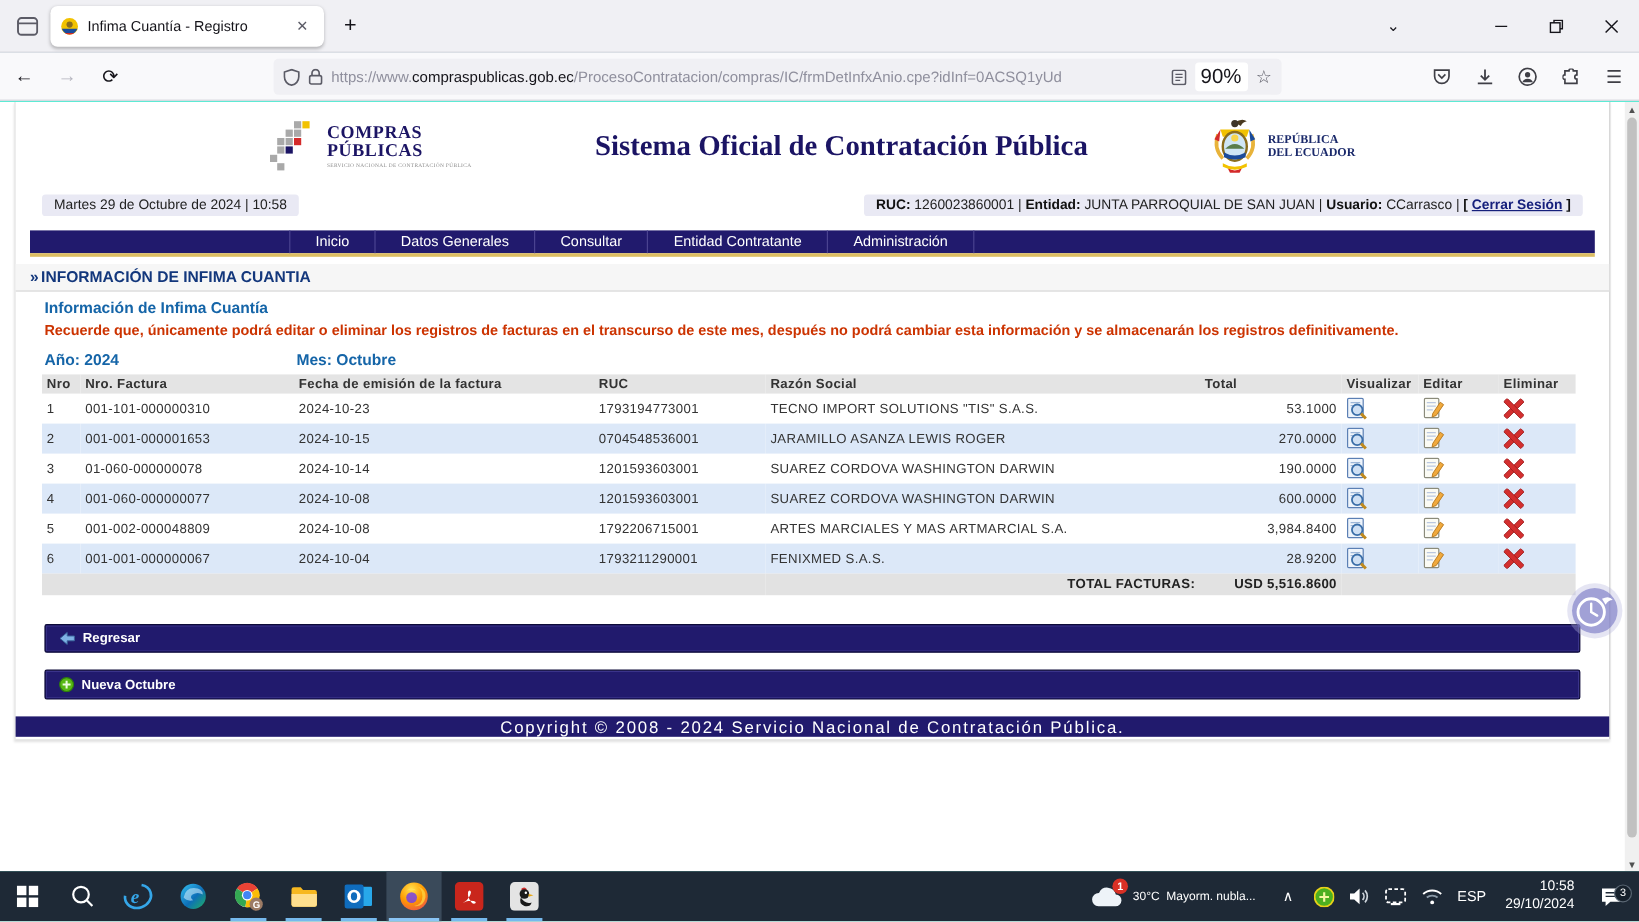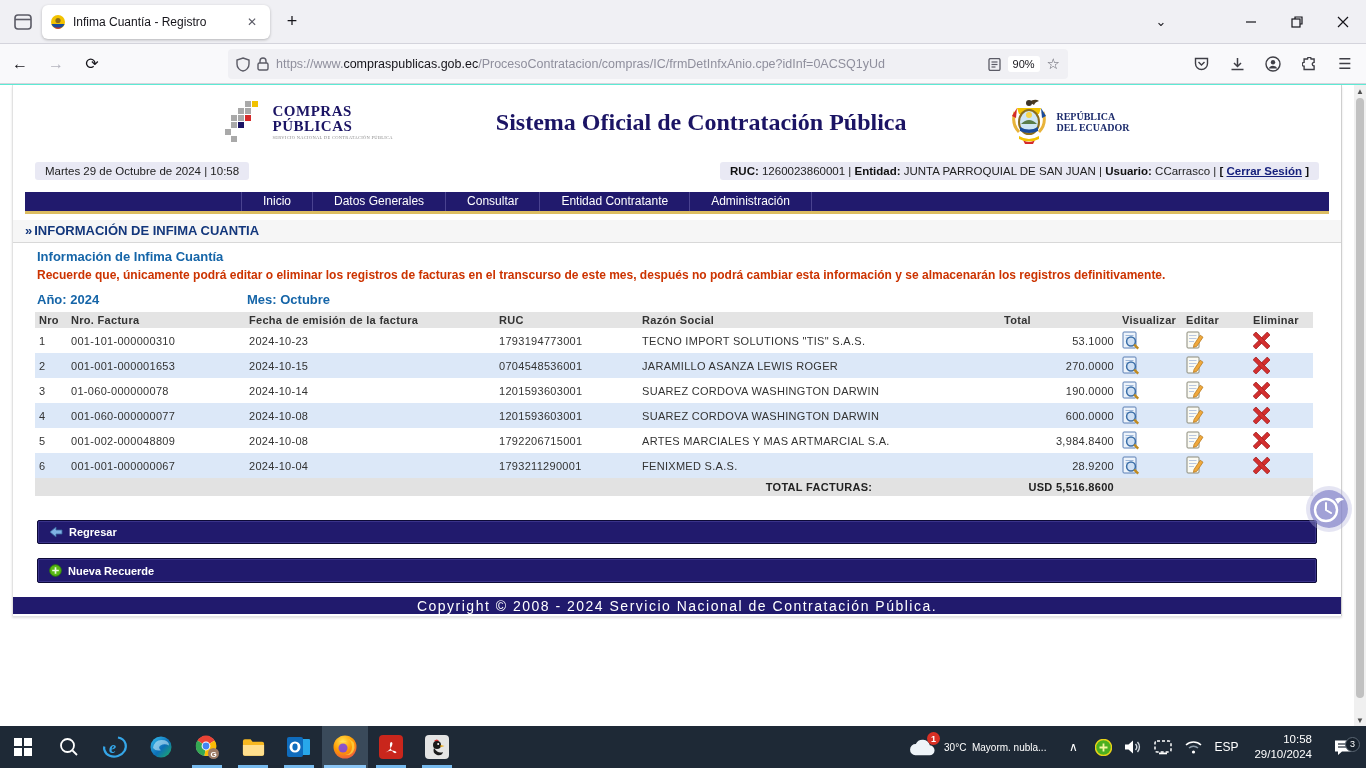--- a/index.html
+++ b/index.html
@@ -18,21 +18,21 @@
   .winctl{display:flex;align-items:center;height:100%;}
   .tabs-chevron{width:34px;display:flex;align-items:center;justify-content:center;color:#15141a;font-size:13px;margin-right:50px;}
   .wbtn{width:46px;height:100%;display:flex;align-items:center;justify-content:center;color:#15141a;}
   .toolbar{position:absolute;top:44px;left:0;right:0;height:40px;background:#f9f9fb;border-bottom:1px solid #d4d4dc;display:flex;align-items:center;}
   .navbtn{width:32px;height:30px;display:flex;align-items:center;justify-content:center;font-size:16px;color:#15141a;border-radius:4px;margin-left:4px;}
   .navbtn.disabled{color:#b4b4be;}
   .urlbar{position:absolute;left:228px;top:5px;width:840px;height:30px;background:#f0f0f4;border-radius:4px;display:flex;align-items:center;padding:0 8px;gap:7px;}
   .urlbar .icon{color:#5b5b66;display:flex;align-items:center;}
   .urltext{flex:1;font-size:12.5px;color:#8f8f9d;white-space:nowrap;overflow:hidden;}
   .urltext b{color:#15141a;font-weight:normal;}
-  .zoombadge{font-size:11px;background:#fff;border-radius:3px;padding:2px 5px;color:#15141a;}
+  .zoombadge{font-size:17px;background:#fff;border-radius:3px;padding:2px 5px;color:#15141a;}
   .tools-right{position:absolute;right:6px;top:5px;display:flex;align-items:center;gap:6px;}
   .tools-right .tbtn{width:30px;height:30px;display:flex;align-items:center;justify-content:center;color:#3f3f46;border-radius:4px;}
 
   
   .viewport{position:absolute;top:85px;left:0;right:0;bottom:42px;background:#fff;overflow:hidden;}
   .page{margin:0 24px 0 12px;background:#fff;border-left:1px solid #e2e2e2;border-right:1px solid #cfcfcf;padding-bottom:2px;box-shadow:0 2px 2px rgba(0,0,0,.12);}
 
   .site-header{height:74px;display:flex;align-items:center;}
   .site-header-inner{width:905px;margin:0 auto;display:flex;align-items:center;justify-content:space-between;font-family:Liberation Serif, serif;}
   .logo-cp{display:flex;align-items:center;gap:6px;}
@@ -60,21 +60,21 @@
   .yearmonth{display:flex;padding:9px 24px 5px;font-size:13px;font-weight:bold;color:#1565a8;}
   .ym-year{width:210px;}
 
   table.invoices{border-collapse:collapse;margin:0 22px;width:1278px;font-size:11px;color:#333;letter-spacing:.3px;}
   table.invoices th{background:#e4e4e4;text-align:left;font-weight:bold;color:#333;padding:2px 4px;height:16px;}
   table.invoices td{padding:2px 4px;height:25px;}
   tr.alt td{background:#dce8f8;}
   td.c-total,th.th-total{}
   td.c-total{text-align:right;}
   tr.total-row td{background:#e2e2e2;height:18px;font-weight:bold;color:#222;}
-  td.total-label{text-align:center;}
+  td.total-label{text-align:right;}
   td.c-ico{cursor:pointer;}
   td.c-ico svg{vertical-align:middle;}
 
   .btnrow{padding:24px 24px 14px;display:flex;gap:14px;flex-direction:column;}
   .btn{background:#211a6d;border:1px solid #0d0a38;color:#fff;font-weight:bold;font-size:11px;padding:5px 11px;display:inline-flex;align-items:center;gap:6px;cursor:pointer;border-radius:2px;box-shadow:inset 0 0 0 1px #3a338a;}
   .site-footer{background:#211a6d;height:17px;display:flex;align-items:center;justify-content:center;color:#fff;font-size:14px;letter-spacing:1.5px;}
 
   .clock-badge{position:absolute;right:18px;top:405px;width:38px;height:38px;border-radius:50%;background:rgba(130,130,200,.75);box-shadow:0 0 0 4px rgba(180,180,220,.35);display:flex;align-items:center;justify-content:center;}
 
   .scrollbar{position:absolute;top:0;right:0;width:12px;bottom:0;background:#f0f0f0;}
@@ -495,21 +495,21 @@
           <svg width="14" height="12" viewBox="0 0 14 12">
               <path d="M7 1 L1 6 L7 11 V8 H13 V4 H7 Z" fill="#7fb2e5" stroke="#39659c" stroke-width="0.8"></path>
             </svg>
           <span>Regresar</span>
         </div>
         <div class="btn">
           <svg width="13" height="13" viewBox="0 0 13 13">
               <circle cx="6.5" cy="6.5" r="5.8" fill="#58b814" stroke="#2e7d0e"></circle>
               <path d="M6.5 3.2 V9.8 M3.2 6.5 H9.8" stroke="#eafbe0" stroke-width="1.7"></path>
             </svg>
-          <span>Nueva Recuerde</span>
+          <span>Nueva Octubre</span>
         </div>
       </div>
 
       <div class="site-footer">Copyright © 2008 - 2024 Servicio Nacional de Contratación Pública.</div>
     </div>
 
     <div class="clock-badge">
       <svg width="34" height="32" viewBox="0 0 34 32">
         <circle cx="14" cy="17" r="11" fill="none" stroke="#fff" stroke-width="2.4"></circle>
         <path d="M14 10 V17 L19 20" stroke="#fff" stroke-width="2" fill="none" stroke-linecap="round"></path>

